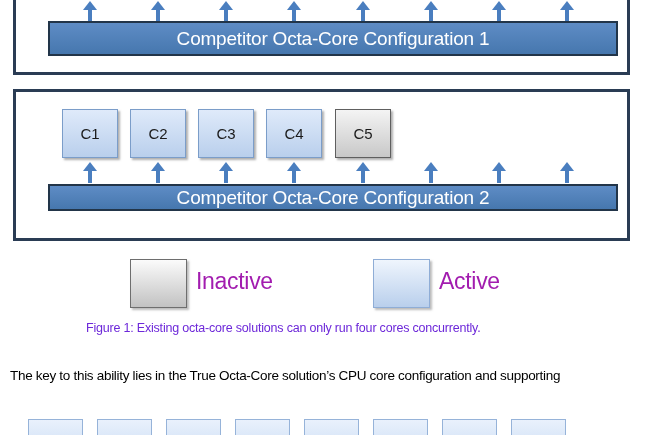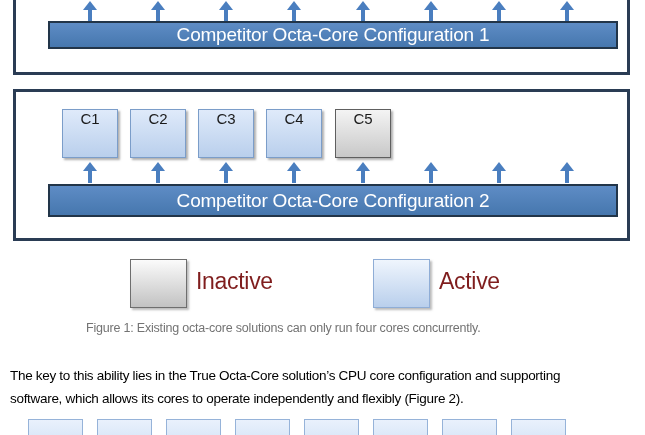--- a/index.html
+++ b/index.html
@@ -17,29 +17,29 @@
     border:3px solid #2A3C54;
     background:#ffffff;
   }
   #outer1{left:13px;top:-22px;width:617px;height:97px;}
   #outer2{left:13px;top:89px;width:617px;height:152px;}
 
   
   .config-bar{
     position:absolute;
     box-sizing:border-box;
-    left:48px;width:570px;height:33px;
+    left:48px;width:570px;height:27px;
     background:linear-gradient(#5E8CC5,#4677AE);
     border:2px solid #223549;
     display:flex;align-items:center;justify-content:center;
     color:#ffffff;
     font-size:19px;
     letter-spacing:-0.2px;
   }
-  #bar1{top:21px;height:28px;}
+  #bar1{top:21px;height:35px;}
   #bar2{top:184px;}
 
   
   .up-arrow{position:absolute;width:14px;height:21px;}
   .up-arrow::before{
     content:"";display:block;margin:0 auto;
     width:0;height:0;
     border-left:7px solid transparent;
     border-right:7px solid transparent;
     border-bottom:9px solid #4A7EBF;
@@ -50,21 +50,21 @@
   }
   .arrow-row1{top:1px;height:20px;}
   .arrow-row1::after{height:11px;}
   .arrow-row2{top:162px;}
 
   
   .core-box{
     position:absolute;
     box-sizing:border-box;
     top:109px;width:56px;height:49px;
-    display:flex;justify-content:center;
+    display:flex;align-items:center;justify-content:center;
     font-size:15px;color:#1a1a1a;
     box-shadow:1.5px 1.5px 2px rgba(110,110,110,0.55);
   }
   .core-box[data-state="active"]{
     background:linear-gradient(#DFEAFA,#B9CFEC);
     border:1.5px solid #7B9DC9;
   }
   .core-box[data-state="inactive"]{
     background:linear-gradient(#F4F4F4,#C8C8C8);
     border:1.5px solid #5F5F5F;
@@ -80,28 +80,28 @@
   .legend-swatch[data-state="inactive"]{
     background:linear-gradient(#FBFBFB,#C2C2C2);
     border:1.5px solid #6E6E6E;
   }
   .legend-swatch[data-state="active"]{
     background:linear-gradient(#EFF5FD,#B9CFEC);
     border:1.5px solid #8FADD6;
   }
   .legend-label{
     position:absolute;top:268px;
-    font-size:23px;letter-spacing:-0.3px;color:#7f1d1d;
+    font-size:23px;letter-spacing:-0.3px;color:#a21caf;
   }
 
   
   #caption{
     position:absolute;left:86px;top:321px;
     font-size:12.5px;letter-spacing:-0.2px;
-    color:#737373;
+    color:#6d28d9;
   }
 
   
   #paragraph{
     position:absolute;left:10px;top:364px;
     font-size:13.5px;letter-spacing:-0.3px;
     line-height:23px;color:#000000;
   }
 
   
@@ -167,21 +167,20 @@
   <div class="legend-swatch" style="left:130px" data-state="inactive"></div>
   <div class="legend-label" style="left:196px">Inactive</div>
 
   <div class="legend-swatch" style="left:373px" data-state="active"></div>
   <div class="legend-label" style="left:439px">Active</div>
 
   <div id="caption">Figure 1: Existing octa-core solutions can only run four cores concurrently.</div>
 
   <div id="paragraph">
     <div>The key to this ability lies in the True Octa-Core solution’s CPU core configuration and supporting</div>
-    <div>software, which allows its cores to operate independently and flexibly (Figure 2).</div>
   </div>
 
   <div class="preview-box" style="left:28px"></div>
   <div class="preview-box" style="left:97px"></div>
   <div class="preview-box" style="left:166px"></div>
   <div class="preview-box" style="left:235px"></div>
   <div class="preview-box" style="left:304px"></div>
   <div class="preview-box" style="left:373px"></div>
   <div class="preview-box" style="left:442px"></div>
   <div class="preview-box" style="left:511px"></div>

